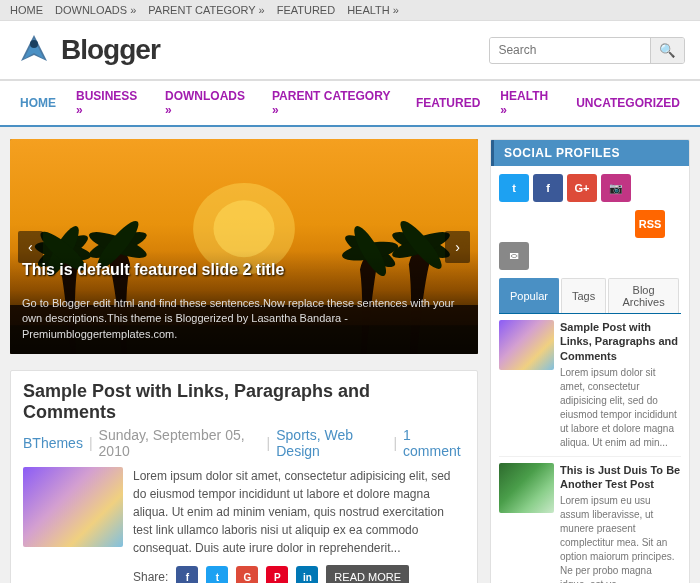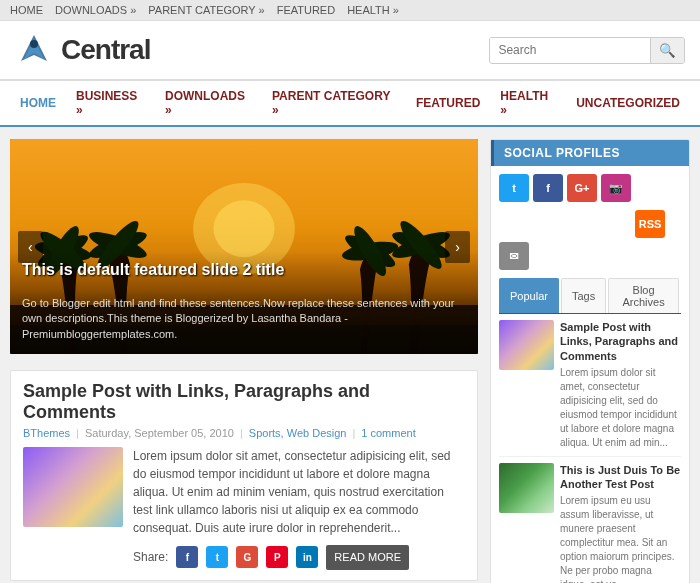--- a/index.html
+++ b/index.html
@@ -13,21 +13,21 @@
     .header { background: #fff; padding: 10px 15px; display: flex; align-items: center; justify-content: space-between; border-bottom: 1px solid #ddd; }
     .logo-area { display: flex; align-items: center; gap: 8px; }
     .logo-icon { width: 38px; height: 38px; }
     .logo-text { font-size: 28px; font-weight: bold; color: #333; letter-spacing: -1px; }
     .search-box { display: flex; align-items: center; border: 1px solid #ccc; border-radius: 3px; overflow: hidden; }
     .search-box input { border: none; outline: none; padding: 5px 8px; font-size: 12px; width: 160px; color: #999; }
     .search-box button { background: #eee; border: none; border-left: 1px solid #ccc; padding: 5px 8px; cursor: pointer; color: #666; }
 
     
     .main-nav { background: #fff; border-top: 1px solid #ddd; border-bottom: 2px solid #4a90c4; padding: 0 10px; display: flex; align-items: center; gap: 0; }
-    .main-nav a { color: #7f1d1d; text-decoration: none; font-size: 12px; font-weight: bold; padding: 8px 10px; display: inline-block; text-transform: uppercase; }
+    .main-nav a { color: #a21caf; text-decoration: none; font-size: 12px; font-weight: bold; padding: 8px 10px; display: inline-block; text-transform: uppercase; }
     .main-nav a.active { color: #4a90c4; }
 
     
     .content-wrap { display: flex; gap: 12px; padding: 12px 10px; }
     .main-col { flex: 1; min-width: 0; }
     .sidebar { width: 200px; flex-shrink: 0; }
 
     
     .slider { position: relative; width: 100%; height: 215px; background: #000; border-radius: 2px; overflow: hidden; margin-bottom: 16px; }
     .slider-img { width: 100%; height: 100%; background: linear-gradient(to bottom, #d4800a 0%, #e8920c 30%, #b85c00 60%, #3a2800 100%); position: relative; display: flex; align-items: flex-end; }
@@ -35,21 +35,21 @@
     .slider-title { color: #fff; font-size: 16px; font-weight: bold; margin-bottom: 17px; text-shadow: 1px 1px 2px #000; }
     .slider-desc { color: #ddd; font-size: 11px; line-height: 1.4; }
     .slider-prev, .slider-next { position: absolute; top: 50%; transform: translateY(-50%); background: rgba(0,0,0,0.5); color: #fff; border: none; cursor: pointer; padding: 8px 10px; font-size: 14px; border-radius: 2px; z-index: 10; }
     .slider-prev { left: 8px; }
     .slider-next { right: 8px; }
 
     
     .post { background: #fff; margin-bottom: 12px; border: 1px solid #e0e0e0; border-radius: 2px; overflow: hidden; }
     .post-content { padding: 10px 12px; }
     .post-title { font-size: 18px; color: #333; font-weight: bold; margin-bottom: 4px; }
-    .post-meta { font-size: 11px; color: #999; margin-bottom: 8px; display: flex; gap: 6px; align-items: center; }
+    .post-meta { font-size: 14px; color: #999; margin-bottom: 8px; display: flex; gap: 6px; align-items: center; }
     .post-meta a { color: #4a90c4; text-decoration: none; }
     .post-meta .sep { color: #ccc; }
     .post-body { display: flex; gap: 10px; }
     .post-thumb { width: 100px; height: 80px; flex-shrink: 0; border-radius: 2px; overflow: hidden; }
     .post-thumb-img { width: 100%; height: 100%; background: linear-gradient(135deg, #8b5cf6 0%, #d4a0d0 40%, #f0d080 70%, #80c0e0 100%); }
     .post-text { flex: 1; font-size: 12px; color: #555; line-height: 1.5; }
     .post-share { margin-top: 8px; display: flex; align-items: center; gap: 8px; font-size: 12px; }
     .share-btn { display: inline-flex; align-items: center; justify-content: center; width: 22px; height: 22px; border-radius: 3px; color: #fff; font-size: 10px; font-weight: bold; text-decoration: none; cursor: pointer; border: none; }
     .share-fb { background: #3b5998; }
     .share-tw { background: #1da1f2; }
@@ -100,21 +100,21 @@
   <a>HEALTH »</a>
 </div>
 
 <div class="header">
   <div class="logo-area">
     <svg class="logo-icon" viewBox="0 0 38 38">
       <polygon points="19,4 6,30 19,24 32,30" fill="#2a6090" opacity="0.85"></polygon>
       <polygon points="19,8 9,28 19,22 29,28" fill="#4a90c4"></polygon>
       <circle cx="19" cy="13" r="4" fill="#1a4060"></circle>
     </svg>
-    <span class="logo-text">Central</span>
+    <span class="logo-text">Blogger</span>
   </div>
   <div class="search-box">
     <input type="text" placeholder="Search" style="">
     <button>🔍</button>
   </div>
 </div>
 
 <nav class="main-nav">
   <a class="active">HOME</a>
   <a>BUSINESS »</a>
@@ -178,21 +178,21 @@
       <button class="slider-prev">‹</button>
       <button class="slider-next">›</button>
     </div>
 
     <div class="post">
       <div class="post-content">
         <div class="post-title">Sample Post with Links, Paragraphs and Comments</div>
         <div class="post-meta">
           <a>BThemes</a>
           <span class="sep">|</span>
-          <span>Saturday, September 05, 2010</span>
+          <span>Sunday, September 05, 2010</span>
           <span class="sep">|</span>
           <a>Sports, Web Design</a>
           <span class="sep">|</span>
           <a>1 comment</a>
         </div>
         <div class="post-body">
           <div class="post-thumb">
             <div class="post-thumb-img thumb1"></div>
           </div>
           <div class="post-text">

